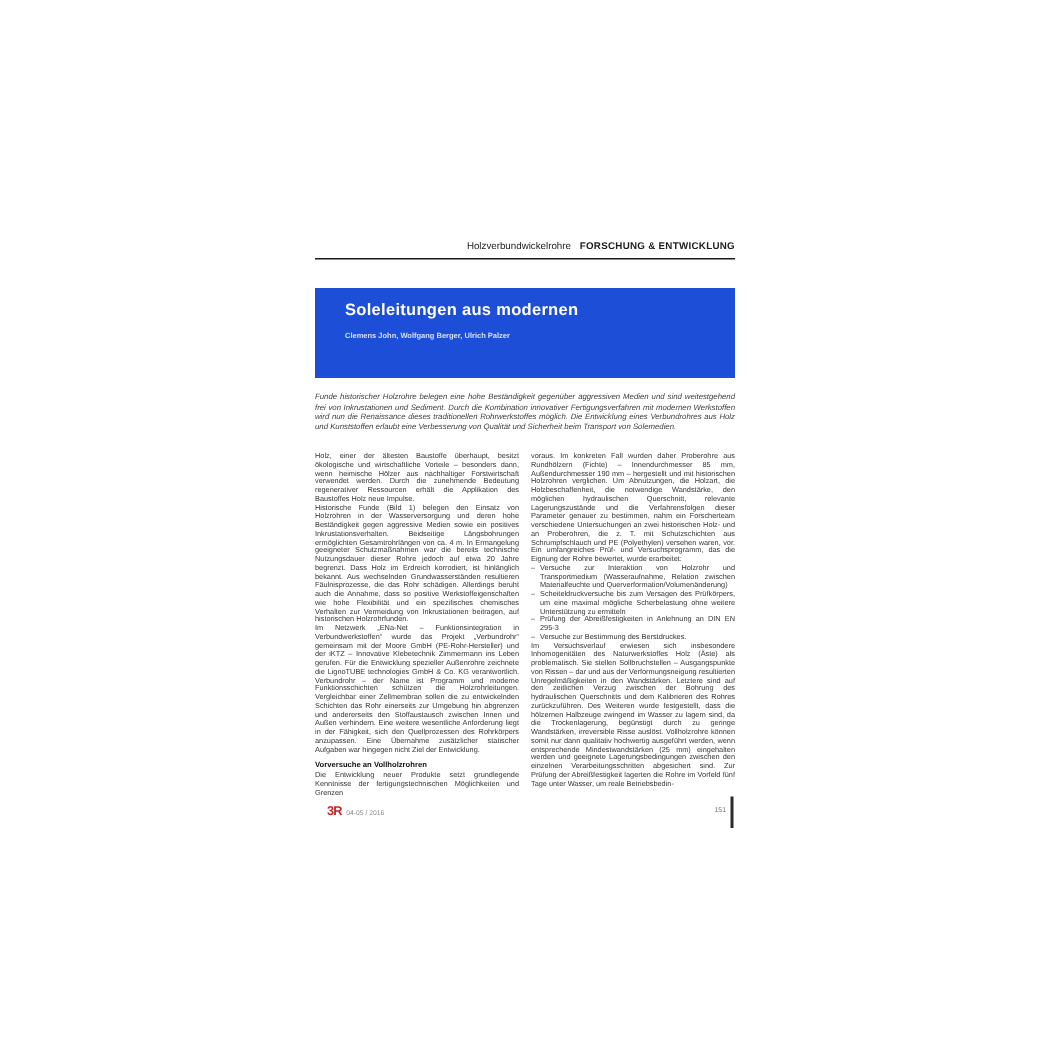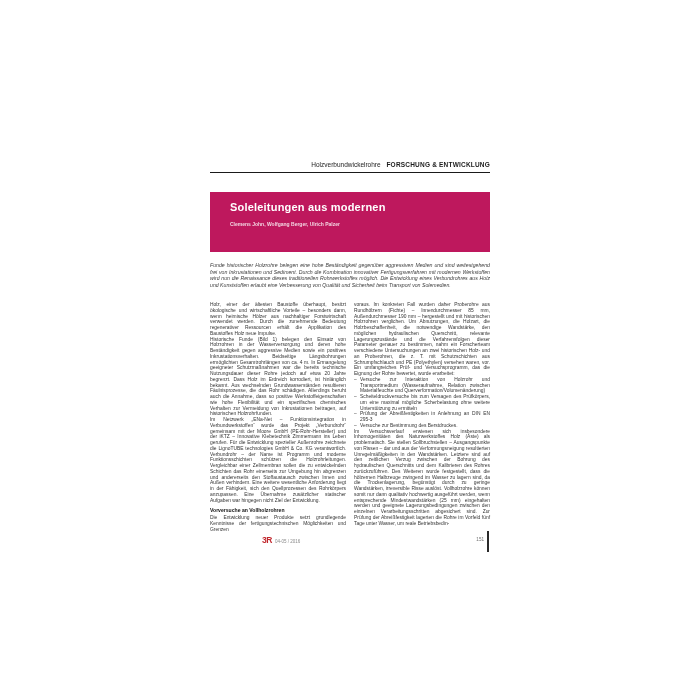--- a/index.html
+++ b/index.html
@@ -14,21 +14,21 @@
     position:absolute;left:210px;top:161px;width:280px;
     text-align:right;font-size:6.5px;color:#1c1c1c;white-space:nowrap;
   }
   .runhead .light{font-weight:normal;margin-right:4px;}
   .runhead .boldcat{font-weight:bold;letter-spacing:.2px;}
   .headrule{position:absolute;left:210px;top:172px;width:280px;height:1px;background:#1a1a1a;}
 
   
   .banner{
     position:absolute;left:210px;top:192px;width:280px;height:60px;
-    background:#be185d;box-sizing:border-box;padding:9px 14px 0 20px;color:#fff;
+    background:#1d4ed8;box-sizing:border-box;padding:9px 14px 0 20px;color:#fff;
   }
   .banner .t{font-size:11px;font-weight:bold;line-height:13.5px;letter-spacing:.2px;}
   .banner .authors{font-size:5px;font-weight:bold;margin-top:6px;color:rgba(255,255,255,.82);}
 
   
   .abstract{
     position:absolute;left:210px;top:262px;width:280px;
     font-size:5.2px;line-height:6.6px;font-style:italic;color:#3d3d3d;text-align:justify;
   }
 
@@ -43,21 +43,20 @@
   .subhead{font-weight:bold;font-size:5.1px;color:#101010;margin-top:5px;margin-bottom:1px;text-align:left;}
   .bullet{display:flex;}
   .bullet .marker{flex:none;width:6px;text-align:left;}
   .bullet .btext{flex:1;text-align:justify;}
 
   
   .footer-left{position:absolute;left:218px;top:536px;display:flex;align-items:center;}
   .logo-3r{
     font-size:8.5px;font-weight:bold;color:#c1272d;line-height:9px;
     letter-spacing:-0.5px;
-    margin-left:44px;
   }
   .issue{font-size:4.5px;color:#8a8a8a;margin-left:3px;margin-top:2px;}
   .pagenum{position:absolute;left:468px;top:537px;width:16px;text-align:right;font-size:4.6px;color:#6f6f6f;}
   .pagebar{position:absolute;left:487px;top:531px;width:1.5px;height:21px;background:#2a2a2a;}
 </style>
 </head>
 <body>
 
 <div class="page">
 

